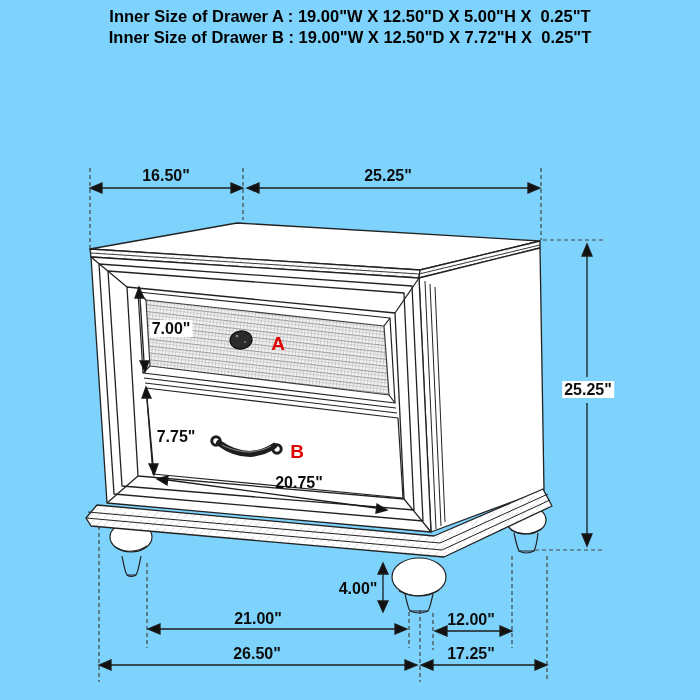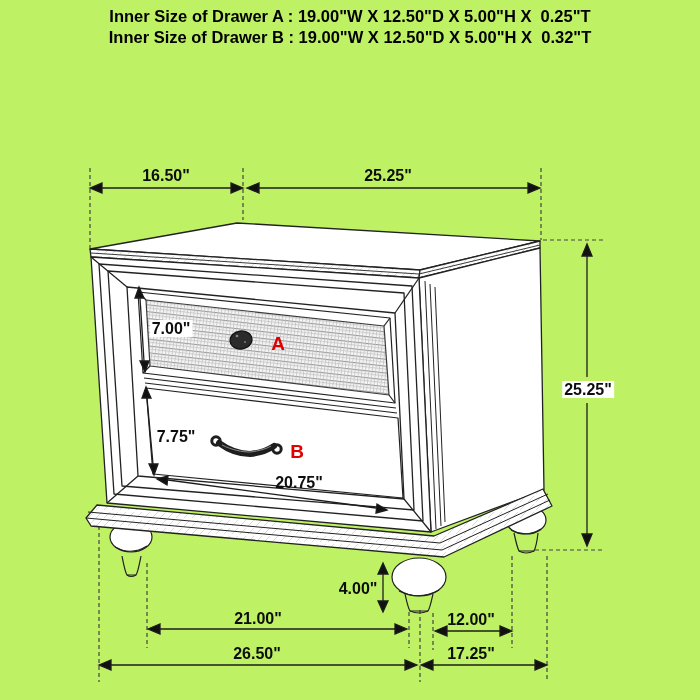--- a/index.html
+++ b/index.html
@@ -1,17 +1,17 @@
 <!DOCTYPE html>
 <html><head>
 <meta charset="utf-8">
 <style>
   html,body{margin:0;padding:0;background:#fff;}
   .stage{
-    position:relative;width:700px;height:700px;background:#bef264;
+    position:relative;width:700px;height:700px;background:#7dd3fc;
     font-family:"Liberation Sans",sans-serif;overflow:hidden;
   }
   .stage svg{position:absolute;left:0;top:0;}
   .title-block{
     position:absolute;top:6px;left:0;right:0;text-align:center;
     font-weight:bold;font-size:16.5px;line-height:21px;color:#000;
   }
   .title-block div{white-space:pre;}
   .dim{
     position:absolute;transform:translateX(-50%);
@@ -194,21 +194,21 @@
       <g>
         <path d="M425,665 H543" fill="none"></path>
         <polygon points="421,665 433,660 433,670"></polygon>
         <polygon points="547,665 535,660 535,670"></polygon>
       </g>
     </g>
   </svg>
 
   <div class="title-block">
     <div>Inner Size of Drawer A : 19.00"W X 12.50"D X 5.00"H X  0.25"T</div>
-    <div>Inner Size of Drawer B : 19.00"W X 12.50"D X 5.00"H X  0.32"T</div>
+    <div>Inner Size of Drawer B : 19.00"W X 12.50"D X 7.72"H X  0.25"T</div>
   </div>
 
   <div class="dim" style="left:166px;top:167px;">16.50"</div>
   <div class="dim" style="left:388px;top:167px;">25.25"</div>
   <div class="dim bg" style="left:588px;top:381px;">25.25"</div>
   <div class="dim bg" style="left:171px;top:320px;">7.00"</div>
   <div class="dim" style="left:176px;top:428px;">7.75"</div>
   <div class="dim" style="left:299px;top:474px;">20.75"</div>
   <div class="dim" style="left:358px;top:580px;">4.00"</div>
   <div class="dim" style="left:258px;top:610px;">21.00"</div>

